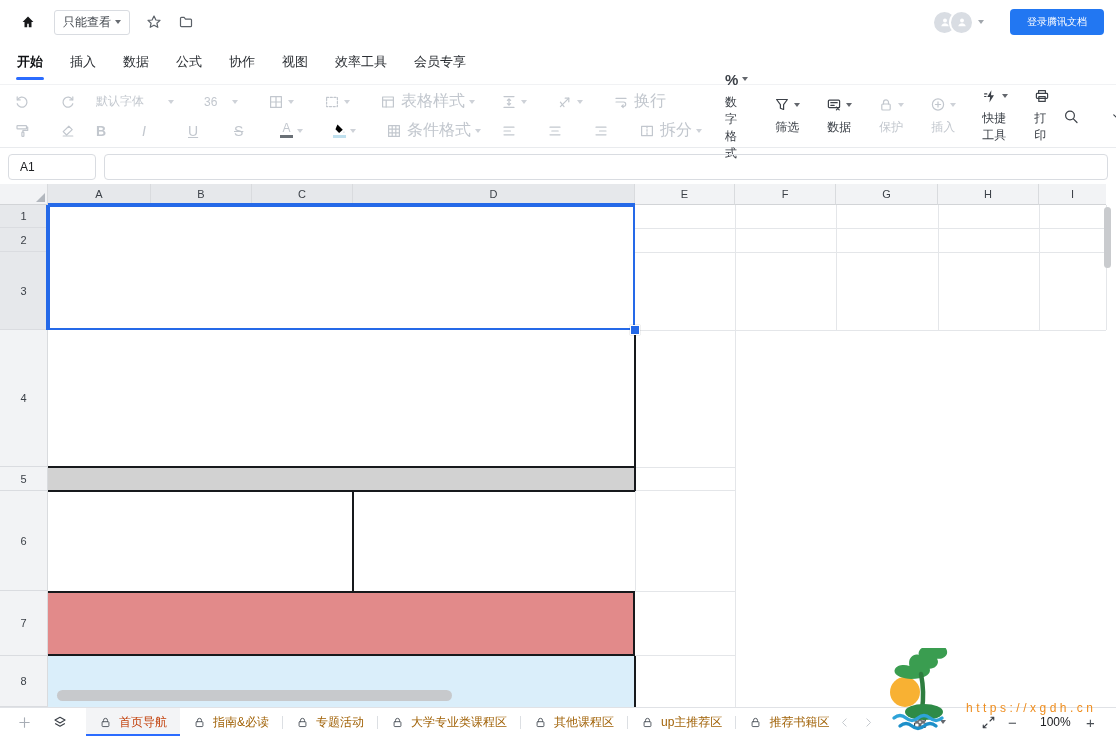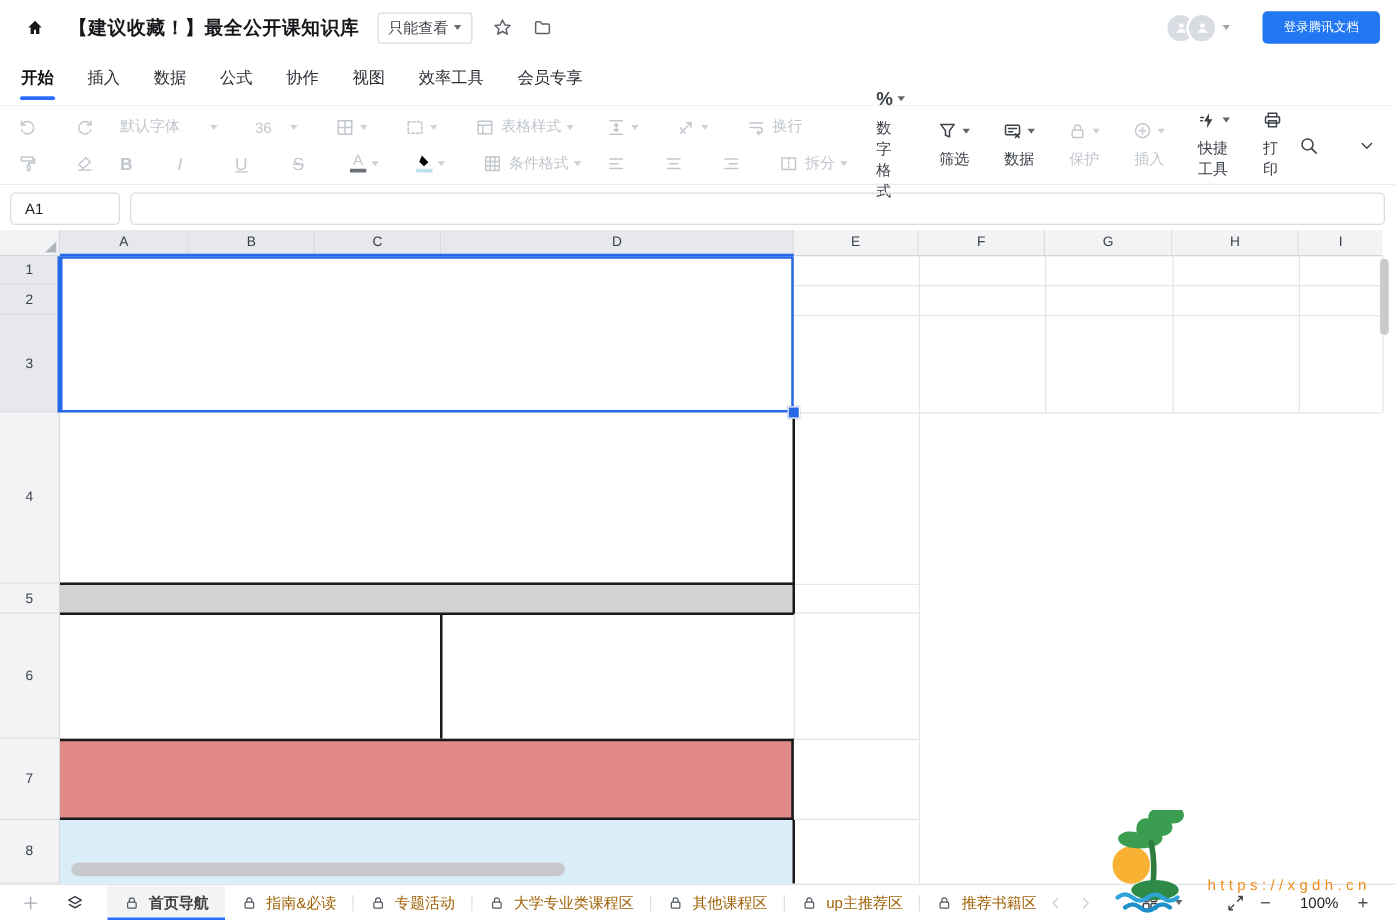--- a/index.html
+++ b/index.html
@@ -31,21 +31,21 @@
   .menu-tab.active::after{content:"";position:absolute;left:0;right:0;bottom:-7px;height:3px;border-radius:2px;background:#2b6cff}
   
   .toolbar{position:absolute;left:0;top:84px;width:1116px;height:64px;box-sizing:border-box;
            border-top:1px solid #f1f2f4;border-bottom:1px solid #e9ebee;display:flex;align-items:stretch;padding:0 4px}
   .tb-group{display:flex;flex-direction:column;justify-content:center;gap:7px;padding:0 10px}
   .tb-row{display:flex;align-items:center;gap:30px;height:22px}
   .tb-item{display:flex;align-items:center;white-space:nowrap}
   .tb-div{width:1px;background:#eceef1;margin:9px 0}
   .dis{color:#c2c7ce}
   .en{color:#3c4148}
-  .tb-label{font-size:12px;margin-left:5px}
+  .tb-label{font-size:16px;margin-left:5px}
   .tb-stack{display:flex;flex-direction:column;align-items:center;justify-content:center;gap:6px;
             padding:0 13px;font-size:12px}
   .letter{font-size:14px;width:16px;text-align:center}
   .b{font-weight:bold}.i{font-style:italic}.u{text-decoration:underline}.s{text-decoration:line-through}
   .colorbtn{display:inline-flex;flex-direction:column;align-items:center;line-height:11px}
   .colorbar{width:13px;height:3px;margin-top:1px}
   .toolbar-right{margin-left:auto;display:flex;align-items:center;gap:30px;padding-right:28px;color:#3c4148}
   
   .formulabar{position:absolute;left:0;top:150px;width:1116px;height:34px;display:flex;align-items:center;
               gap:8px;padding:0 8px;box-sizing:border-box}
@@ -83,21 +83,21 @@
   
   .sheetbar{position:absolute;left:0;top:707px;width:1116px;height:29px;background:#fff;
             border-top:1px solid #e0e2e6;box-sizing:border-box;display:flex;align-items:stretch;z-index:5}
   .sb-left{display:flex;align-items:center;padding-left:16px;gap:0}
   .sb-plus{color:#a7adb5;margin-right:20px}
   .sb-layers{color:#3c4148;margin-right:18px}
   .sheet-tabs{display:flex;align-items:stretch;height:100%}
   .sheet-tab{display:flex;align-items:center;gap:7px;padding:0 13px;font-size:12px;color:#a16207;
              position:relative;white-space:nowrap}
   .sheet-tab .ic{width:13px;height:13px;color:#555b63}
-  .sheet-tab.active{background:#f3f4f6;color:#404040;font-weight:bold}
+  .sheet-tab.active{background:#f3f4f6;color:#c2410c;font-weight:normal}
   .sheet-tab.active::after{content:"";position:absolute;left:0;right:0;bottom:0;height:2.5px;background:#2b6cff}
   .tab-sep{width:1px;height:13px;background:#dcdfe3;align-self:center}
   .sb-ctrl{position:absolute;top:0;height:28px;display:flex;align-items:center;color:#3c4148}
   .nav-dis{color:#c3c7cd}
   .zoom-text{font-size:12px;color:#202124;margin:0 10px}
   .zoom-pm{font-size:15px;color:#4a4f55}
   
   .watermark{position:absolute;left:884px;top:648px;width:232px;height:88px;z-index:6;pointer-events:none}
   .wm-name{position:absolute;left:76px;top:12px;font-size:31px;font-weight:bold;color:#56a65a;letter-spacing:1px;white-space:nowrap}
   .wm-url{position:absolute;left:82px;top:53px;font-size:12px;font-weight:normal;color:#ee8d1e;letter-spacing:3.5px;white-space:nowrap}
@@ -108,21 +108,20 @@
 <div class="app">
 
   <div class="titlebar">
     <span class="home-btn">
       <span class="ic">
         <svg width="20" height="20" viewBox="0 0 16 16">
             <path d="M8 2.6 2.6 8h1.9v5.2h2.7V9.8h1.6v3.4h2.7V8h1.9z" fill="currentColor" stroke="none"></path>
           </svg>
       </span>
     </span>
-    <span class="doc-title">【建议收藏！】最全公开课知识库</span>
     <span class="perm-badge">
       <span>只能查看</span>
       <span class="caret"></span>
     </span>
     <span class="tb-iconbtn ic">
       <svg width="18" height="18" viewBox="0 0 16 16">
           <path d="M8 2.1 9.9 6l4.1.4-3.1 2.8.9 4.1L8 11.2 4.2 13.3l.9-4.1L2 6.4 6.1 6z"></path>
         </svg>
     </span>
     <span class="tb-iconbtn ic">

